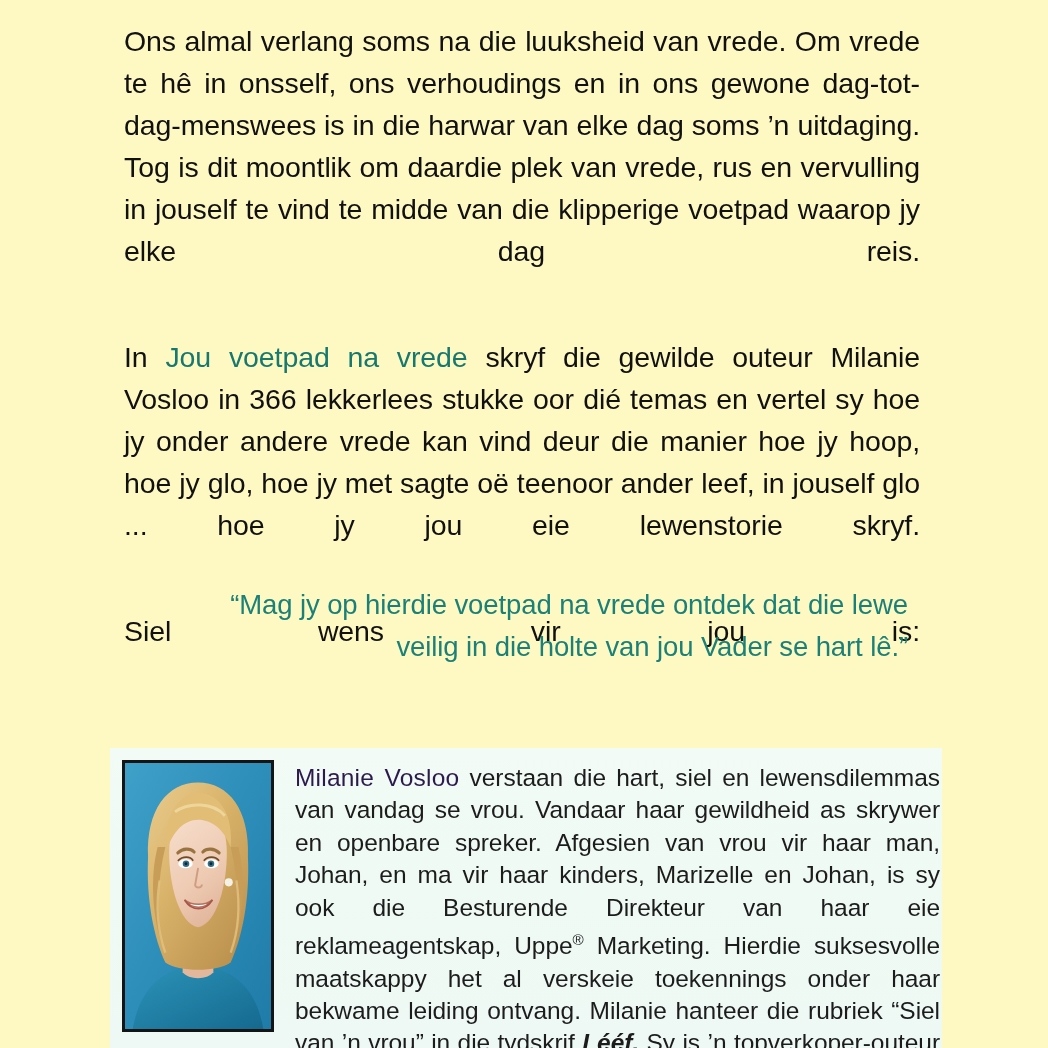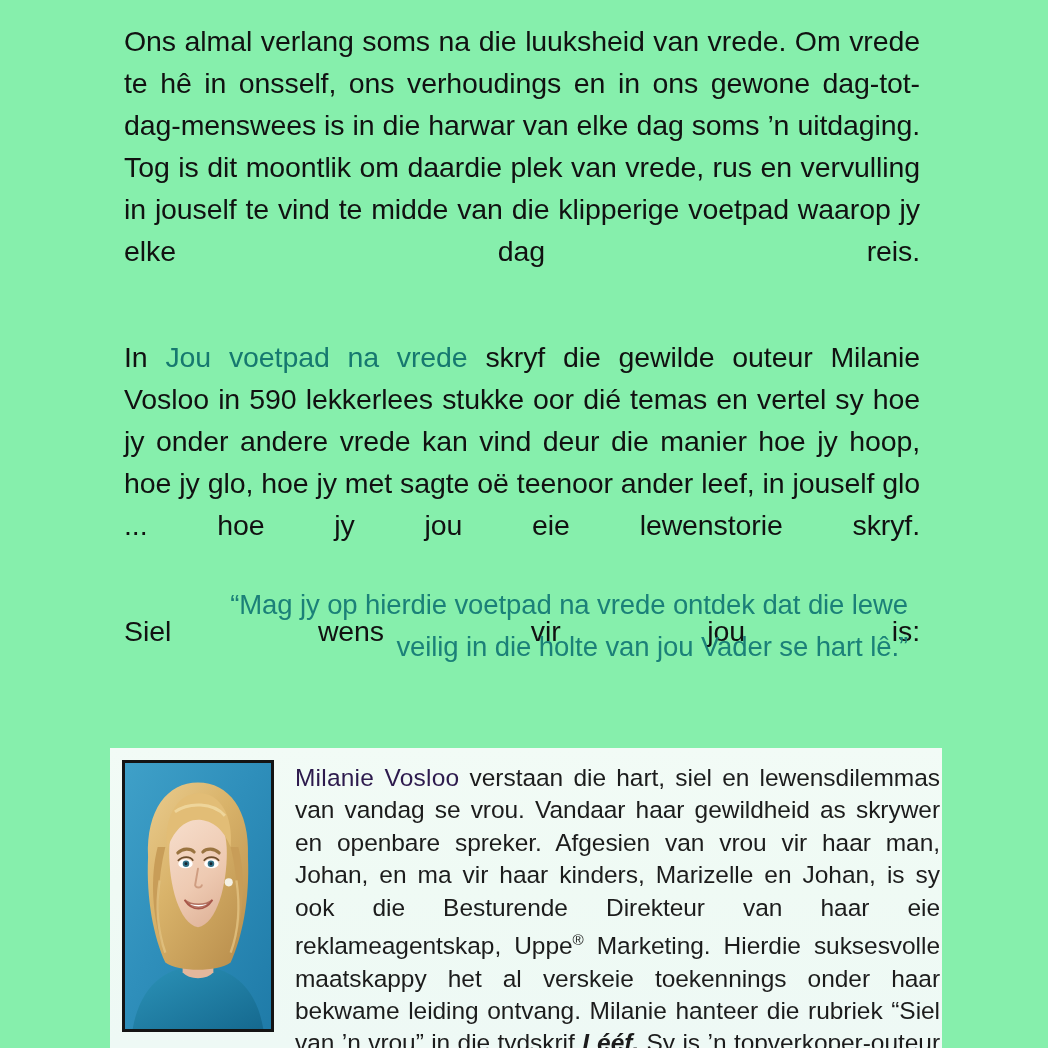--- a/index.html
+++ b/index.html
@@ -12,21 +12,21 @@
     height: 1048px;
     font-family: "Liberation Sans", sans-serif;
     color: #101010;
     overflow: hidden;
     position: relative;
   }
 
   .page {
     position: absolute;
     inset: 0;
-    background: #86efac;
+    background: #fef9c3;
   }
 
   
   .content {
     position: absolute;
     left: 124px;
     top: 20px;
     width: 796px;
   }
 
@@ -127,21 +127,21 @@
 </style>
 </head>
 <body>
 
 <div class="page">
 
   <div class="content">
 
     <p class="para">Ons almal verlang soms na die luuksheid van vrede. Om vrede te hê in onsself, ons verhoudings en in ons gewone dag-tot-dag-menswees is in die harwar van elke dag soms ’n uitdaging. Tog is dit moontlik om daardie plek van vrede, rus en vervulling in jouself te vind te midde van die klipperige voetpad waarop jy elke dag reis.</p>
 
-    <p class="para"><span>In </span><span class="teal-title">Jou voetpad na vrede</span><span> skryf die gewilde outeur Milanie Vosloo in 590 lekkerlees stukke oor dié temas en vertel sy hoe jy onder andere vrede kan vind deur die manier hoe jy hoop, hoe jy glo, hoe jy met sagte oë teenoor ander leef, in jouself glo ... hoe jy jou eie lewenstorie skryf.</span></p>
+    <p class="para"><span>In </span><span class="teal-title">Jou voetpad na vrede</span><span> skryf die gewilde outeur Milanie Vosloo in 366 lekkerlees stukke oor dié temas en vertel sy hoe jy onder andere vrede kan vind deur die manier hoe jy hoop, hoe jy glo, hoe jy met sagte oë teenoor ander leef, in jouself glo ... hoe jy jou eie lewenstorie skryf.</span></p>
 
     <p class="para no-justify">Siel wens vir jou is:</p>
 
   </div>
 
   <div class="quote">
     <span class="qline l1">“Mag jy op hierdie voetpad na vrede ontdek dat die lewe</span>
     <span class="qline l3">veilig in die holte van jou Vader se hart lê.”</span>
   </div>
 

